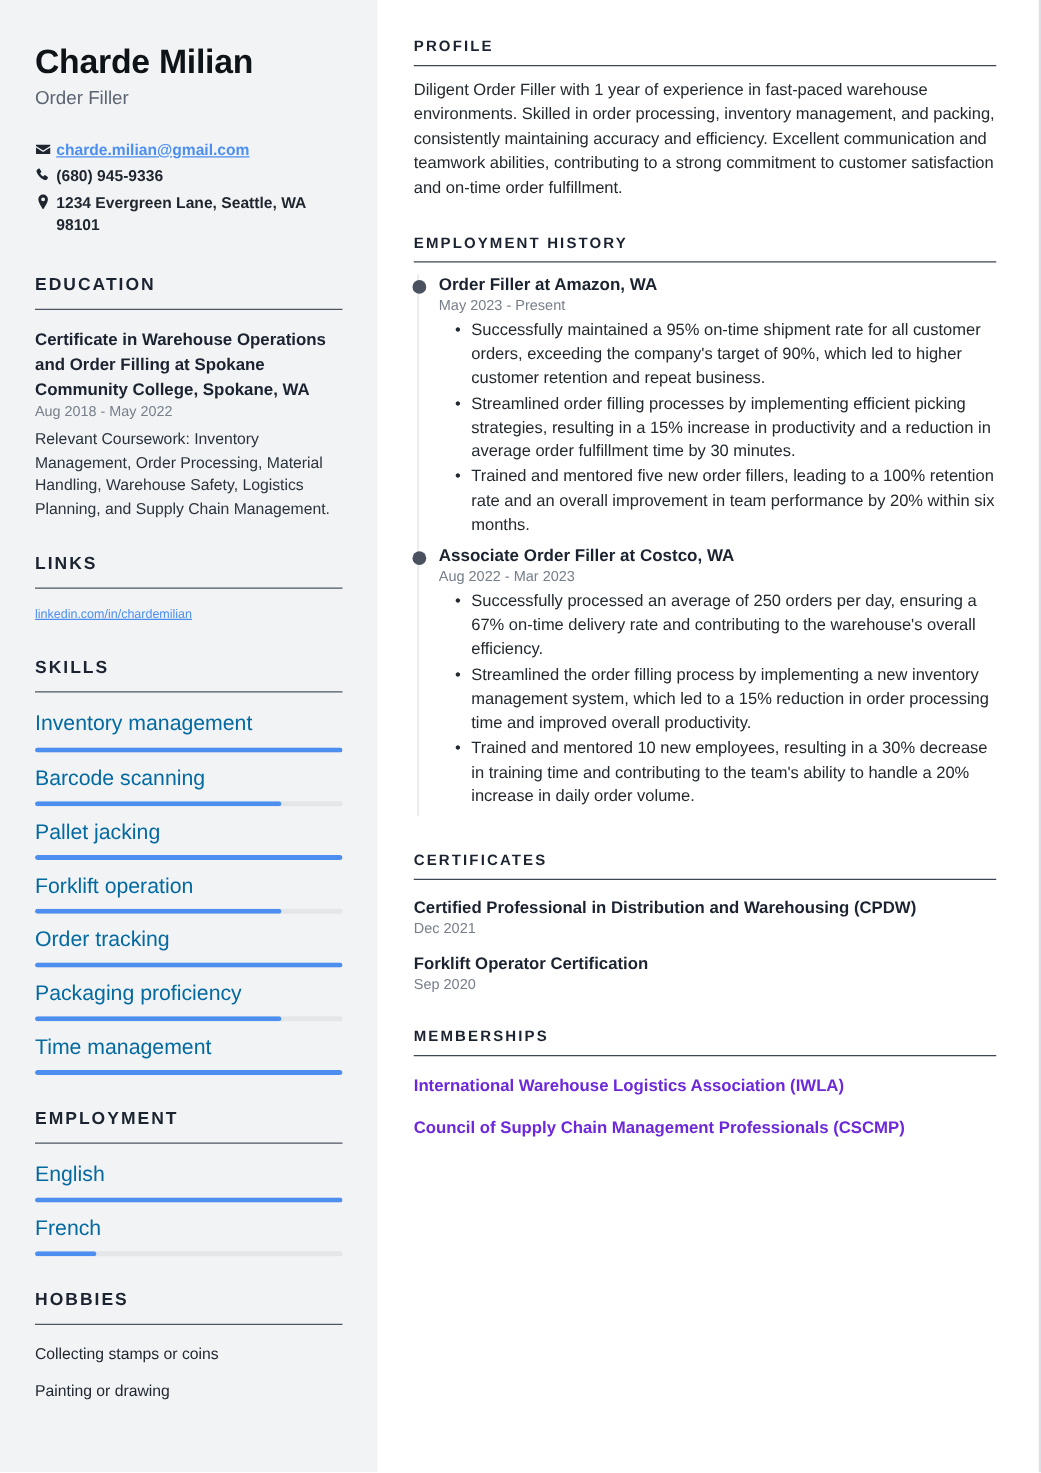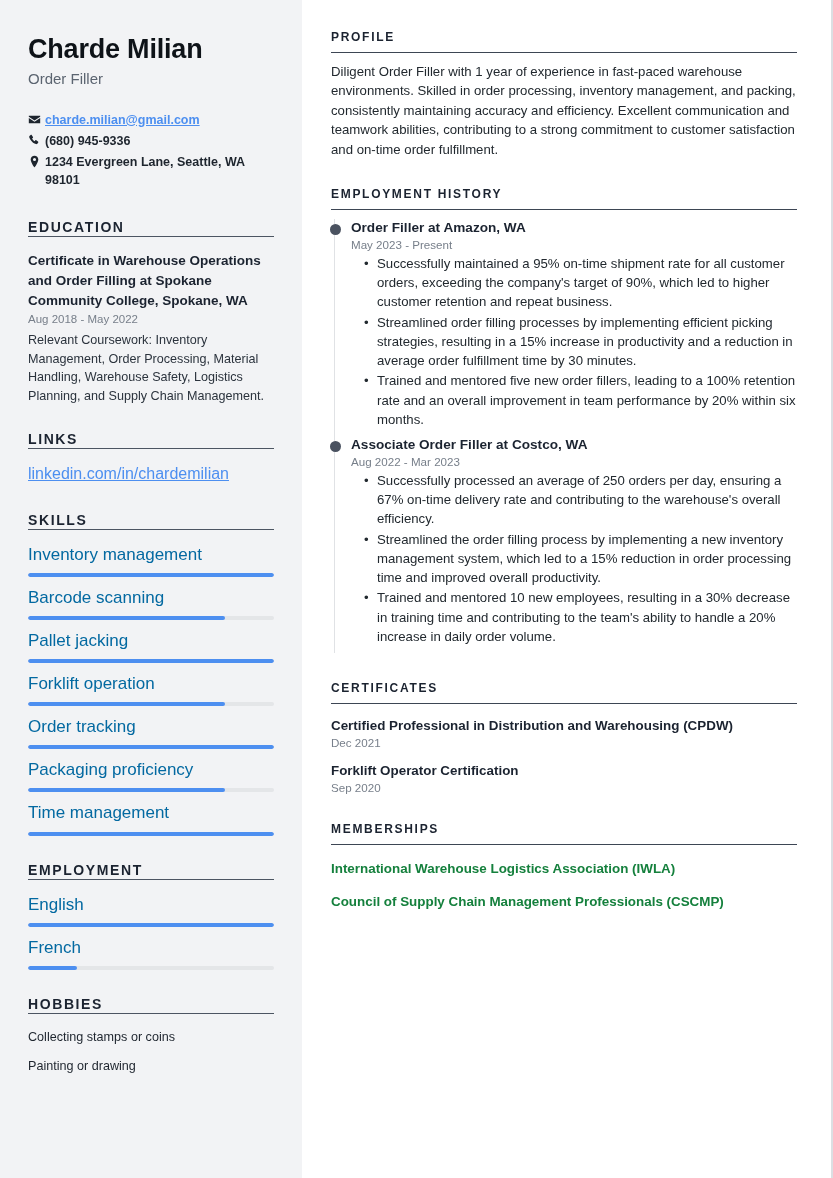--- a/index.html
+++ b/index.html
@@ -74,21 +74,21 @@
     text-decoration: underline;
   }
 
   .side-section { margin-bottom: 26px; }
   .side-heading {
     font-size: 14px;
     font-weight: bold;
     letter-spacing: 1.6px;
     color: #1b2330;
     margin: 0 0 14px 0;
-    padding-bottom: 1px;
+    padding-bottom: 12px;
     border-bottom: 1px solid #4c5562;
   }
 
   .edu-title {
     font-size: 13.5px;
     font-weight: bold;
     color: #1b2330;
     line-height: 1.48;
     margin: 10px 0 2px 0;
   }
@@ -98,21 +98,21 @@
     margin: 0 0 6px 0;
   }
   .edu-desc {
     font-size: 12.6px;
     color: #2b333d;
     line-height: 1.48;
     margin: 0;
   }
 
   .link-item {
-    font-size: 16px;
+    font-size: 10px;
     margin-top: 12px;
     line-height: 1.4;
   }
 
   .bar-item { margin-top: 10px; }
   .bar-label {
     font-size: 17px;
     color: #0369a1;
     margin-bottom: 7px;
     line-height: 1.3;
@@ -219,21 +219,21 @@
     margin: 0 0 1px 0;
   }
   .entry-date {
     font-size: 11.6px;
     color: #777f8a;
     margin: 0;
   }
   .membership-item {
     font-size: 13.4px;
     font-weight: bold;
-    color: #15803d;
+    color: #6d28d9;
     line-height: 1.35;
     margin-top: 15px;
   }
 </style>
 </head>
 <body>
 
 <div class="page">
 
   <aside class="sidebar">

